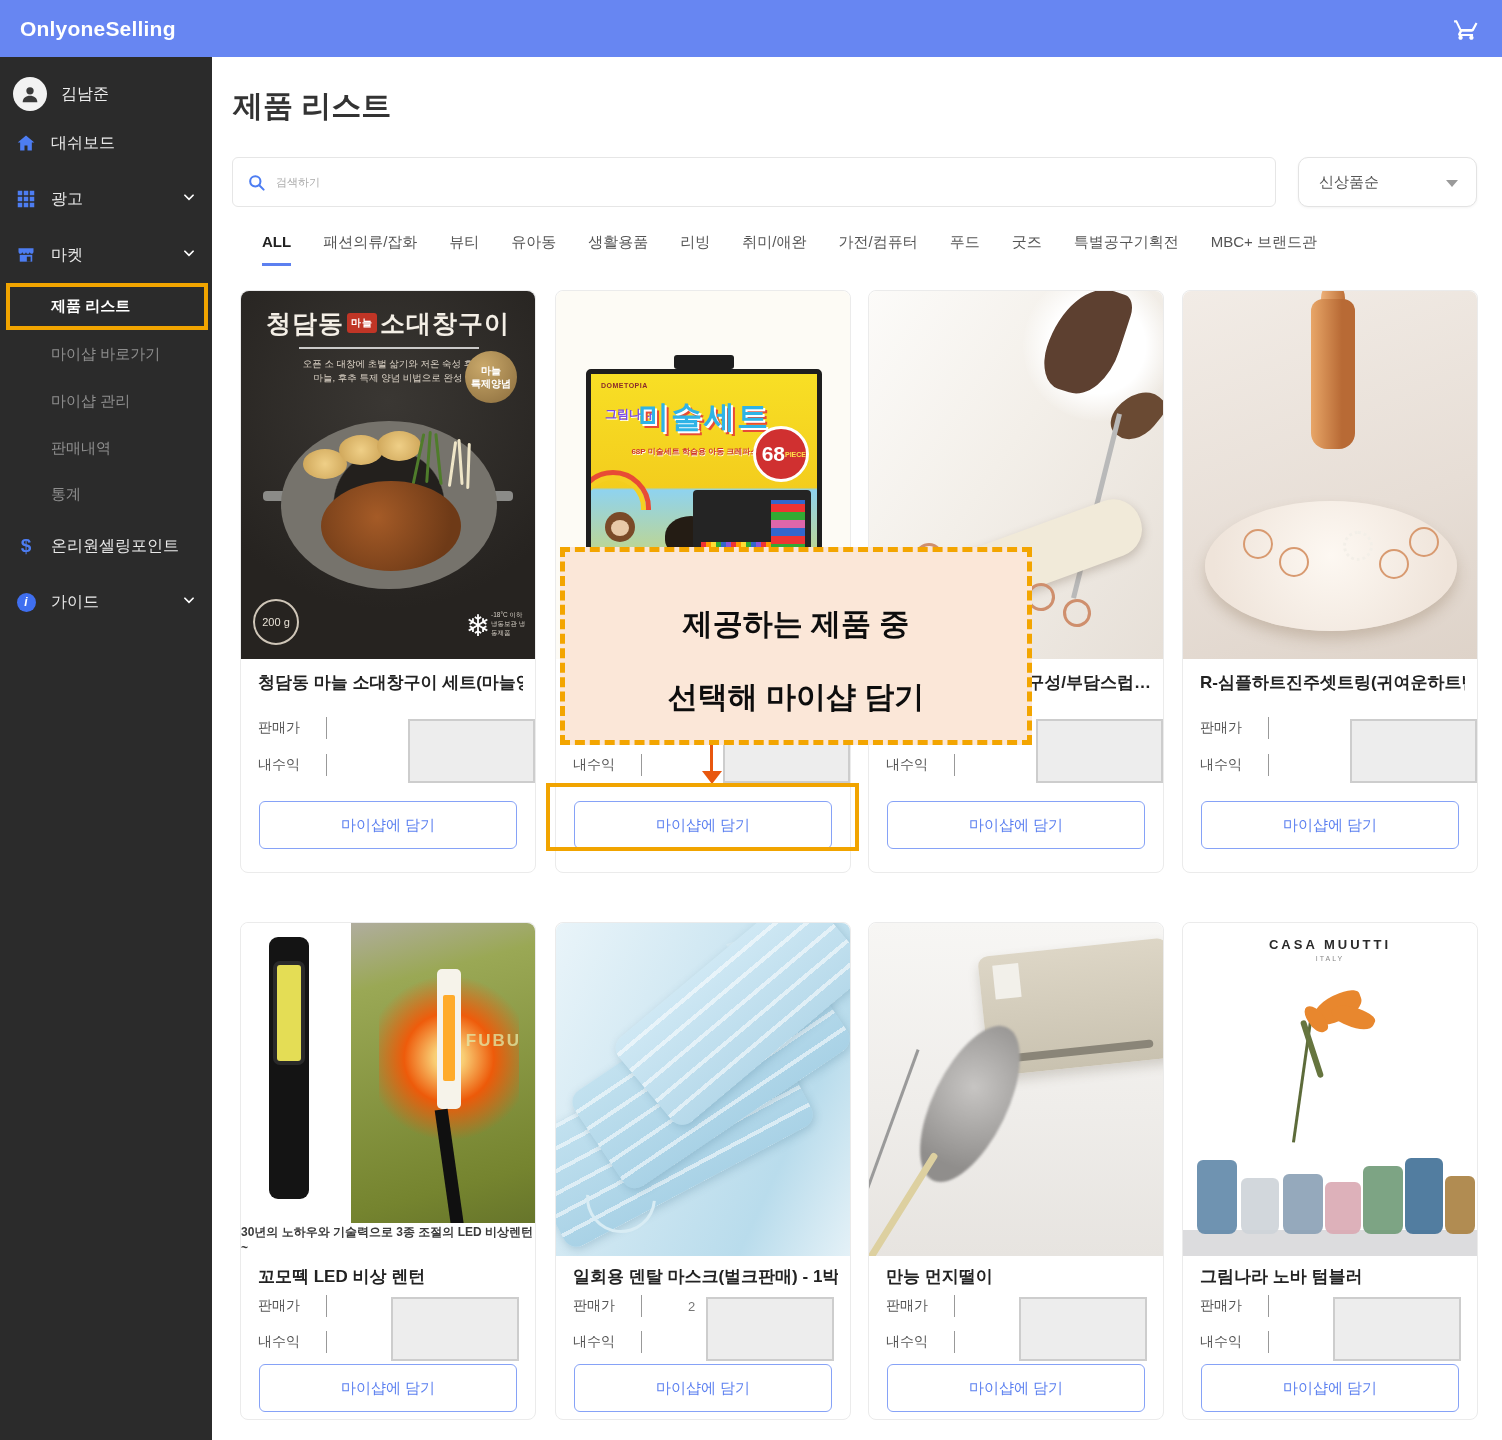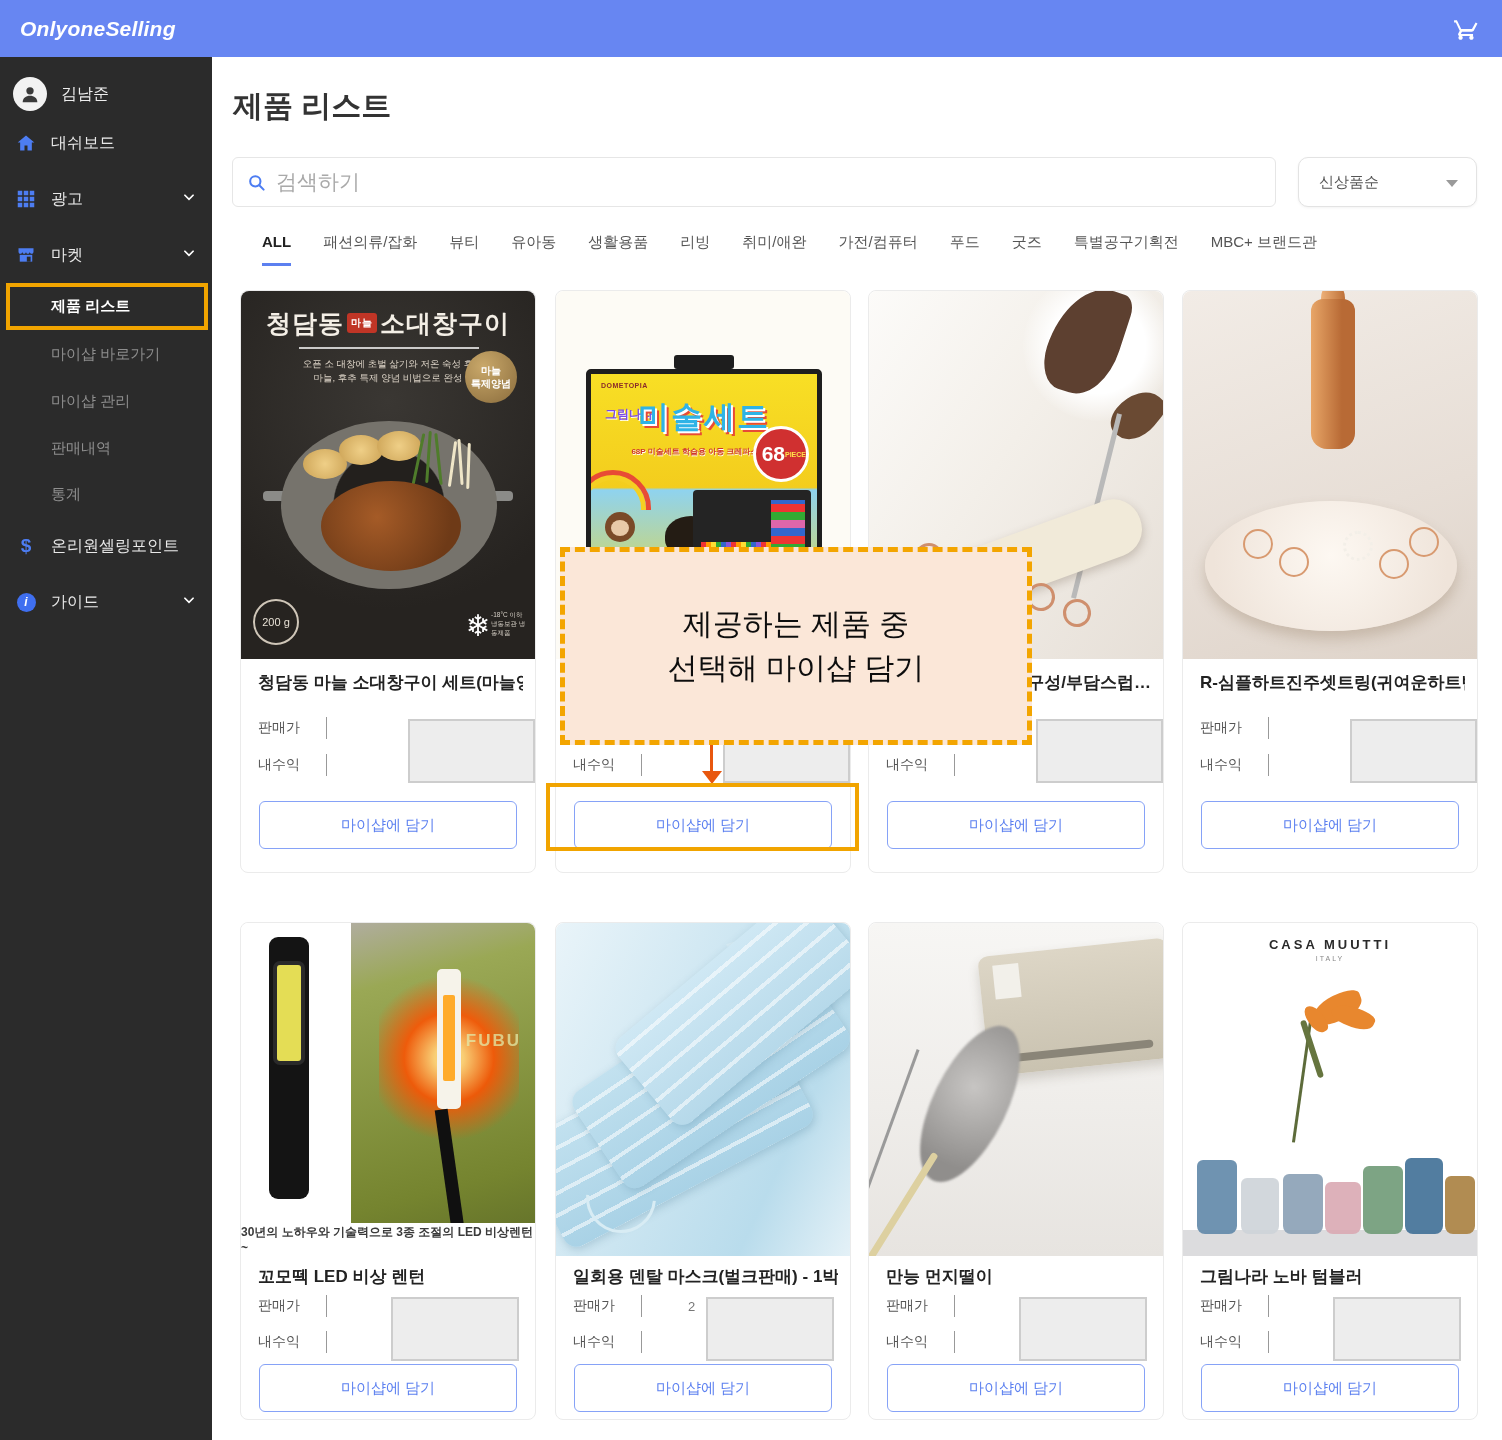--- a/index.html
+++ b/index.html
@@ -2,21 +2,21 @@
 <html><head>
 <meta charset="utf-8">
 <style>
   * { margin:0; padding:0; box-sizing:border-box; }
   body { font-family:"Liberation Sans","DejaVu Sans",sans-serif; background:#fff; }
   #app { position:relative; width:1502px; height:1440px; background:#fff; overflow:hidden; }
 
   
   .topbar { position:absolute; left:0; top:0; width:1502px; height:57px; background:#6786f2; z-index:10;
             display:flex; align-items:center; justify-content:space-between; padding:0 20px; }
-  .brand { color:#fff; font-size:21px; font-weight:bold; letter-spacing:.2px;font-style:italic; }
+  .brand { color:#fff; font-size:21px; font-weight:bold; letter-spacing:.2px; }
   .cart-btn { width:32px; height:32px; display:flex; align-items:center; justify-content:center; cursor:pointer; }
 
   
   .sidebar { position:absolute; left:0; top:57px; width:212px; height:1383px; background:#2b2b2b; z-index:5; }
   .side-user { position:absolute; left:0; top:12px; width:168px; height:50px; display:flex; align-items:center; }
   .avatar { width:34px; height:34px; border-radius:50%; background:#f2f2f2; margin-left:13px;
             display:flex; align-items:center; justify-content:center; overflow:hidden; }
   .side-user-name { color:#eee; font-size:16px; margin-left:14px; }
   .side-item { position:absolute; left:0; width:212px; height:44px; display:flex; align-items:center; cursor:pointer; }
   .side-item .lbl { color:#e9e9e9; font-size:16px; margin-left:14px; }
@@ -27,21 +27,21 @@
   .side-sub.active .lbl { color:#fff; font-weight:bold; }
   .dollar-glyph { color:#4d7df2; font-size:19px; font-weight:bold; }
   .info-circ { width:19px; height:19px; border-radius:50%; background:#3f6ff0; color:#fff; font-size:12px;
                font-weight:bold; display:flex; align-items:center; justify-content:center; font-style:italic; }
 
   
   .page-title { position:absolute; left:233px; top:86px; font-size:30px; font-weight:bold; color:#333; z-index:6; }
   .searchbox { position:absolute; left:232px; top:157px; width:1044px; height:50px; border:1px solid #e6e6e6;
                border-radius:6px; background:#fff; display:flex; align-items:center; z-index:6; }
   .searchbox svg { margin-left:14px; }
-  .searchbox input { border:none; outline:none; font-size:21px; color:#3b82f6; margin-left:10px; width:900px;
+  .searchbox input { border:none; outline:none; font-size:11px; color:#3b82f6; margin-left:10px; width:900px;
                      font-family:inherit; }
   .searchbox input::placeholder { color:#a9a9a9; }
   .sortbox { position:absolute; left:1298px; top:157px; width:179px; height:50px; border:1px solid #e3e3e3;
              border-radius:10px; background:#fff; display:flex; align-items:center; z-index:6;
              box-shadow:0 1px 3px rgba(0,0,0,.05); cursor:pointer; }
   .sortbox .sort-lbl { font-size:15px; color:#555; margin-left:20px; }
   .sort-caret { position:absolute; right:18px; top:22px; width:0; height:0;
                 border-left:6px solid transparent; border-right:6px solid transparent; border-top:7px solid #9a9a9a; }
 
   
@@ -72,21 +72,21 @@
   .r1 .pblur { left:167px; top:428px; width:127px; height:64px; }
   .r2 .pblur { left:150px; top:374px; width:128px; height:64px; }
   .mybtn { position:absolute; left:18px; right:18px; height:48px; background:#fff; border:1px solid #86a2f7;
            border-radius:6px; color:#5c80f0; font-size:15px; font-family:inherit; cursor:pointer; }
   .r1 .mybtn { top:510px; } .r2 .mybtn { top:441px; }
 
   
   .callout { position:absolute; left:560px; top:547px; width:472px; height:198px; background:#fbe7d8;
              border:5px dashed #f3a500; z-index:40; display:flex; flex-direction:column;
              align-items:center; justify-content:center; }
-  .callout .ln { font-size:30px; font-weight:normal; color:#0d0d0d; line-height:44px; }
+  .callout .ln { font-size:30px; font-weight:bold; color:#0d0d0d; line-height:44px;margin-top:29px; }
   .arrow-line { position:absolute; left:710px; top:745px; width:3px; height:28px; background:#e8570e; z-index:41; }
   .arrow-head { position:absolute; left:702px; top:771px; width:0; height:0; z-index:41;
                 border-left:10px solid transparent; border-right:10px solid transparent; border-top:13px solid #e8570e; }
   .hl { position:absolute; border:4px solid #f1a400; background:transparent; z-index:50; pointer-events:none; }
   .hl-sidebar { left:6px; top:283px; width:202px; height:47px; }
   .hl-button { left:546px; top:783px; width:313px; height:68px; }
 
   
   
   .img1 { background:radial-gradient(circle at 50% 30%, #3a3733 0%, #262320 70%); }

